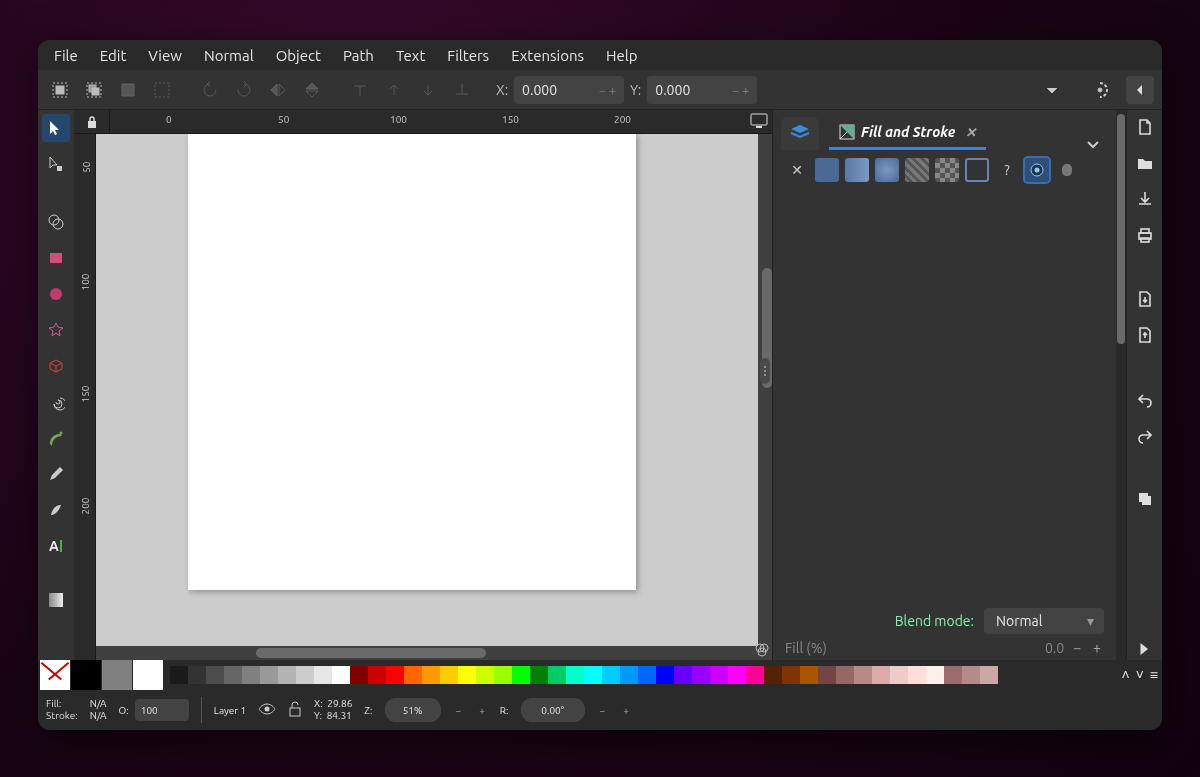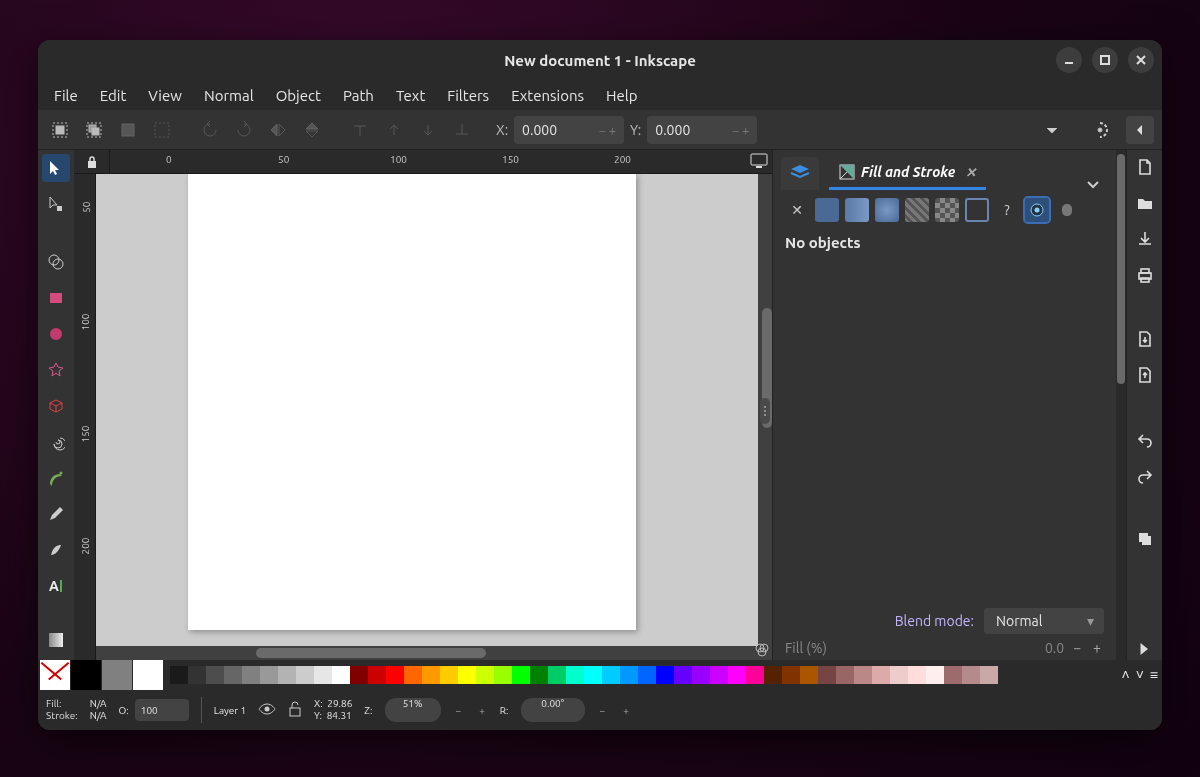--- a/index.html
+++ b/index.html
@@ -104,51 +104,31 @@
   .big-sw.none::after{transform:rotate(-40deg);transform-origin:right top;}
   .palette{flex:1;display:flex;align-items:center;gap:0;overflow:hidden;height:18px;margin-left:6px;}
   .swatch{width:18px;height:18px;flex:0 0 18px;}
   .palette-nav{display:flex;gap:6px;padding:0 6px;align-items:center;}
   .status{height:40px;background:var(--bg-header);display:flex;align-items:center;padding:0 8px;gap:12px;font-size:10px;}
   .status .col{display:flex;flex-direction:column;line-height:1.2;}
   .status .lbl{color:#ddd;}
   .o-input{background:var(--bg-input);width:54px;height:22px;border-radius:4px;display:flex;align-items:center;padding:0 6px;}
   .status-sep{width:1px;height:26px;background:#555;}
   .status-msg{flex:0 0 230px;line-height:1.15;}
-  .zr-input{background:var(--bg-input);height:24px;border-radius:11px;display:flex;padding:0 6px;width:56px;justify-content:center;}
+  .zr-input{background:var(--bg-input);height:24px;border-radius:11px;display:flex;align-items:center;padding:0 6px;width:56px;justify-content:center;}
   .pm-btn{color:#aaa;cursor:pointer;padding:0 3px;}
   
   .visibility-icon{width:18px;height:14px;}
   .display-icon{position:absolute;right:4px;top:3px;}
 </style>
 </head>
 <body>
 
 <div class="window">
 
-  <div class="titlebar">
-    <span class="title">New document 1 - Inkscape</span>
-    <div class="win-ctrls">
-      <div class="win-btn">
-          <svg viewBox="0 0 12 12">
-            <path d="M2 9h8"></path>
-          </svg>
-        </div>
-      <div class="win-btn">
-          <svg viewBox="0 0 12 12">
-            <rect x="2" y="2" width="8" height="8"></rect>
-          </svg>
-        </div>
-      <div class="win-btn">
-          <svg viewBox="0 0 12 12">
-            <path d="M2 2l8 8M10 2l-8 8"></path>
-          </svg>
-        </div>
-    </div>
-  </div>
 
   <div class="menubar">
     <span>File</span>
     <span>Edit</span>
     <span>View</span>
     <span>Normal</span>
     <span>Object</span>
     <span>Path</span>
     <span>Text</span>
     <span>Filters</span>
@@ -432,25 +412,24 @@
                 <circle cx="8" cy="8" r="2.5" fill="#8cf"></circle>
               </svg>
             </div>
           <div class="paint-sw">
               <svg width="16" height="16" viewBox="0 0 16 16">
                 <path d="M8 2c-3 0-5 2-5 5v2c0 3 2 5 5 5s5-2 5-5V7c0-3-2-5-5-5z" fill="#777"></path>
               </svg>
             </div>
         </div>
 
-        <div class="no-obj">No objects</div>
         <div class="dock-body"></div>
 
         <div class="blend-row">
-          <span style="color:#c4b5fd">Blend mode:</span>
+          <span style="color:#86efac">Blend mode:</span>
           <div class="blend-select"><span>Normal</span></div>
         </div>
         <div class="blur-row">
           <span>Fill (%)</span>
           <span style="display:flex;align-items:center;gap:6px;">
             <span>0.0</span>
             <span class="pm-btn">−</span>
             <span class="pm-btn">+</span>
           </span>
         </div>

